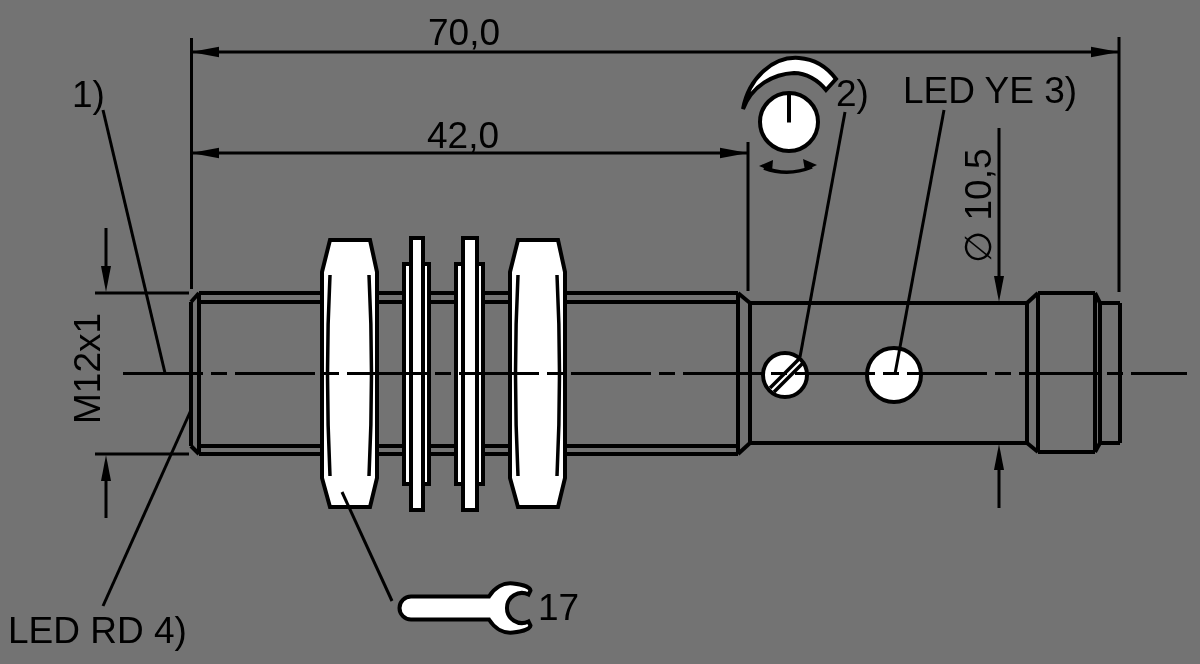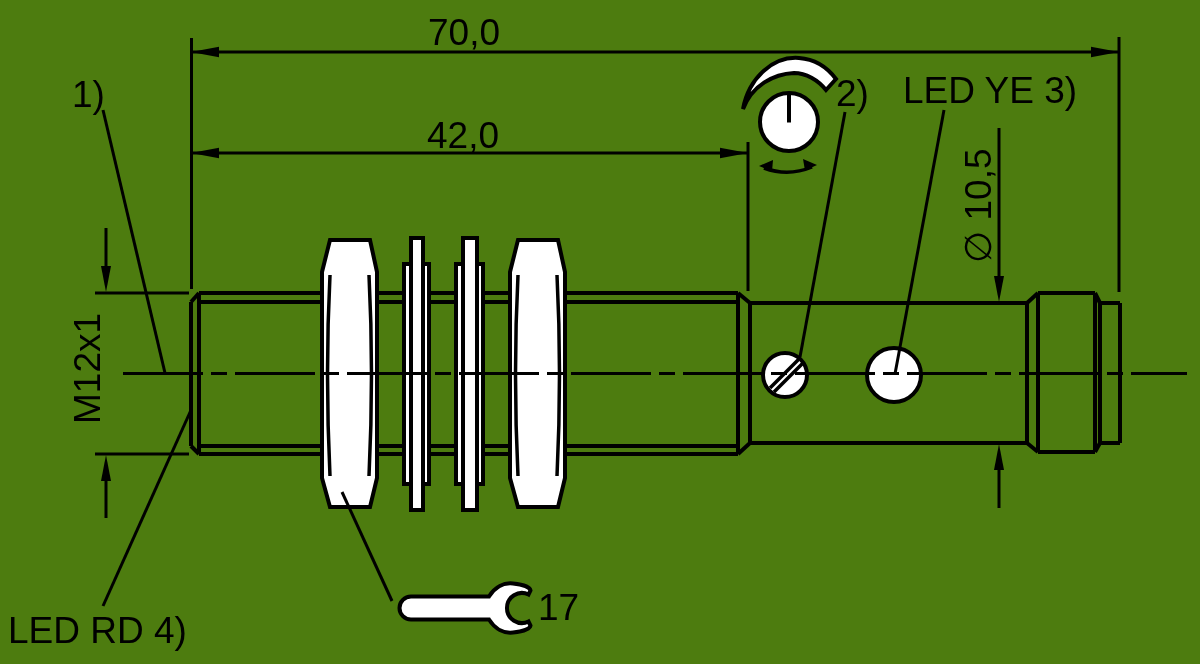--- a/index.html
+++ b/index.html
@@ -1,16 +1,16 @@
 <!DOCTYPE html>
 <html><head>
 <meta charset="utf-8">
 <style>
   html,body{margin:0;padding:0;background:#ffffff;}
-  .stage{position:relative;width:1200px;height:664px;background:#4d7c0f;overflow:hidden;}
+  .stage{position:relative;width:1200px;height:664px;background:#737373;overflow:hidden;}
   svg{display:block;}
   svg text{font-family:"Liberation Sans","DejaVu Sans",sans-serif;font-size:37px;fill:#000;}
   .ol{stroke:#000;stroke-width:4;fill:none;}
   .olw{stroke:#000;stroke-width:4;fill:#fff;}
   .dim{stroke:#000;stroke-width:3;fill:none;}
   .thin{stroke:#000;stroke-width:3.5;fill:none;}
   .ah{fill:#000;stroke:none;}
   .cl{stroke:#000;stroke-width:3;fill:none;stroke-dasharray:80 8 16 8;}
 </style>
 </head>

